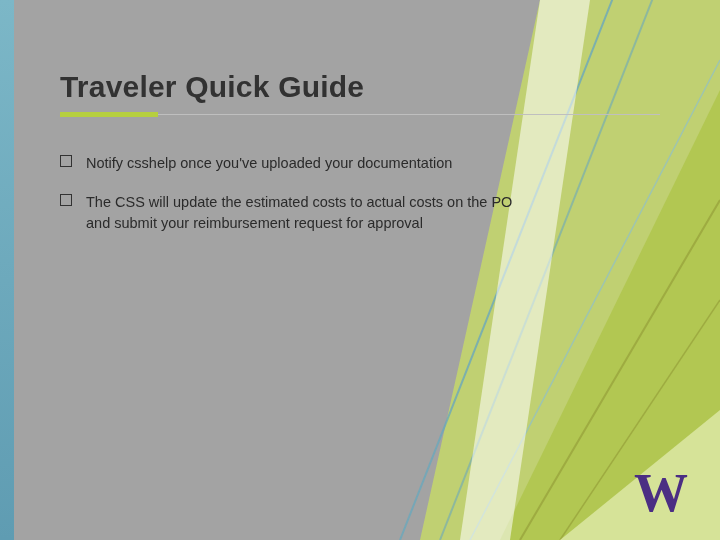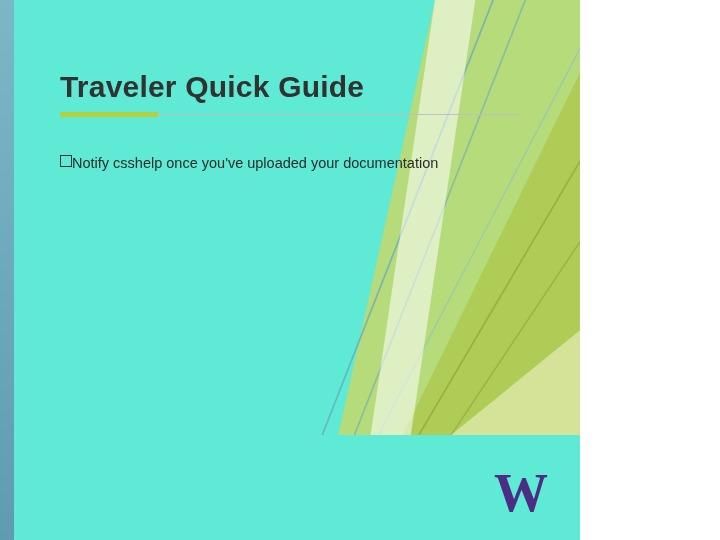--- a/index.html
+++ b/index.html
@@ -1,21 +1,21 @@
 <!DOCTYPE html>
 <html><head>
 <meta charset="utf-8">
 <style>
   * { box-sizing: border-box; margin: 0; padding: 0; }
   html, body { width: 720px; height: 540px; overflow: hidden; font-family: "Segoe UI", Tahoma, Verdana, sans-serif; background: #fff; }
   .slide {
     position: relative;
-    width: 580px;
+    width: 720px;
     height: 540px;
-    background: #5eead4;
+    background: #a3a3a3;
   }
   .bg-art {
     position: absolute;
     inset: 0;
     z-index: 0;
     pointer-events: none;
   }
   .content {
     position: relative;
     z-index: 1;
@@ -43,20 +43,21 @@
     height: 5px;
     background: #b6cf3f; 
   }
   .bullets {
     margin-top: 38px;
     width: 470px;
   }
   .item {
     display: flex;
     align-items: flex-start;
+    gap: 14px;
     margin-bottom: 18px;
     font-size: 14.5px;
     line-height: 1.45;
     color: #2b2b2b;
   }
   .checkbox-icon {
     flex: 0 0 12px;
     width: 12px;
     height: 12px;
     border: 1.5px solid #323232;
@@ -109,18 +110,22 @@
 
   <div class="content">
     <h1 class="title">Traveler Quick Guide</h1>
     <div class="title-rule"></div>
 
     <div class="bullets">
       <div class="item">
         <span class="checkbox-icon"></span>
         <span class="item-text">Notify csshelp once you've uploaded your documentation</span>
       </div>
+      <div class="item">
+        <span class="checkbox-icon"></span>
+        <span class="item-text">The CSS will update the estimated costs to actual costs on the PO and submit your reimbursement request for approval</span>
+      </div>
     </div>
   </div>
 
   <div class="logo">W</div>
 
 </div>
 
 </body></html>

